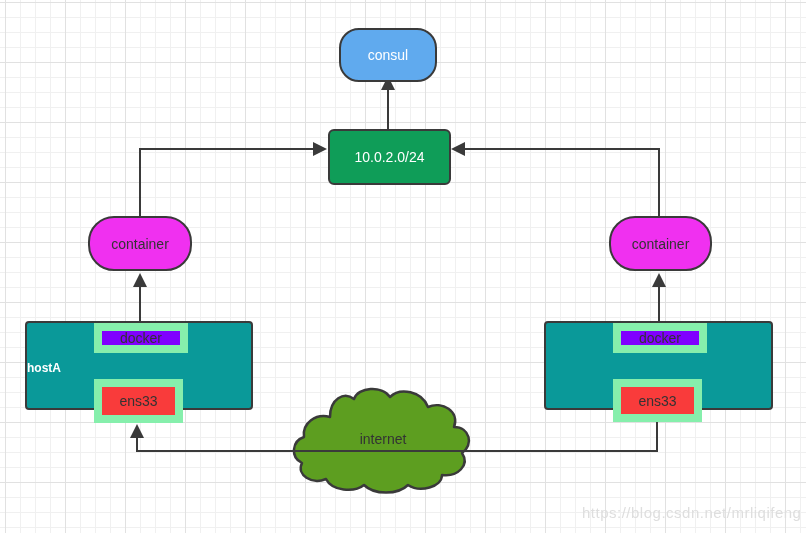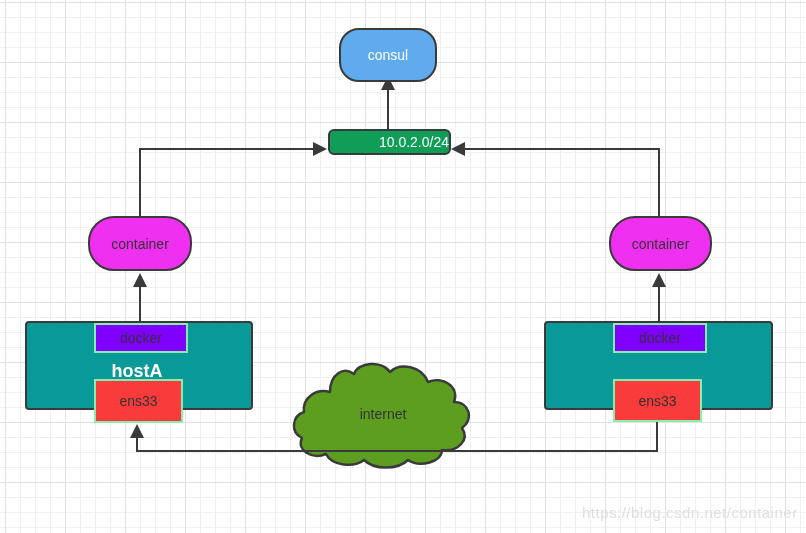--- a/index.html
+++ b/index.html
@@ -17,30 +17,30 @@
   }
   .node{
     position:absolute;border:2px solid #3a3a3a;box-sizing:border-box;
     display:flex;align-items:center;justify-content:center;
     font-size:14px;
   }
   .rounded{border-radius:20px;}
   .pill{border-radius:26px;align-items:center;}
   .subtle{border-radius:6px;}
   .host{border-radius:4px;}
-  .host .inner{position:absolute;border:2px solid #86efac;box-sizing:border-box;
+  .host .inner{position:absolute;border:8px solid #86efac;box-sizing:border-box;
     display:flex;align-items:center;justify-content:center;font-size:14px;}
-  .host-label{position:absolute;left:0;right:4px;top:38px;text-align:center;
-    font-weight:bold;font-size:18px;}
+  .host-label{position:absolute;left:0;right:4px;top:38px;text-align:left;
+    font-weight:bold;font-size:12px;}
   .edge{position:absolute;background:#3a3a3a;}
   .ah{position:absolute;width:0;height:0;}
   .ah-up{border-left:7px solid transparent;border-right:7px solid transparent;border-bottom:14px solid #3a3a3a;}
   .ah-right{border-top:7px solid transparent;border-bottom:7px solid transparent;border-left:14px solid #3a3a3a;}
   .ah-left{border-top:7px solid transparent;border-bottom:7px solid transparent;border-right:14px solid #3a3a3a;}
-  .cloud-wrap{position:absolute;left:290px;top:358px;width:186px;height:111px;}
+  .cloud-wrap{position:absolute;left:290px;top:383px;width:186px;height:111px;}
   .cloud-label{position:absolute;left:0;right:0;top:48px;text-align:center;font-size:14px;}
   .watermark{position:absolute;left:582px;top:504px;font-size:15px;color:#dedede;letter-spacing:0.5px;}
 </style>
 </head>
 <body>
 
 <div class="canvas">
 
   <div class="cloud-wrap">
     <svg width="186" height="111" viewBox="0 0 186 111">
@@ -68,21 +68,21 @@
 
   <div class="edge" style="left:656px;top:422px;width:2px;height:30px"></div>
   <div class="edge" style="left:136px;top:450px;width:522px;height:2px"></div>
   <div class="edge" style="left:136px;top:438px;width:2px;height:14px"></div>
   <div class="ah ah-up" style="left:130px;top:424px"></div>
 
   <div class="node rounded" style="left: 339px; top: 28px; width: 98px; height: 54px; background-color: rgb(96, 170, 238); color: rgb(255, 255, 255);">
     <span>consul</span>
   </div>
 
-  <div class="node subtle" style="left: 328px; top: 129px; width: 123px; height: 26px; background-color: rgb(15, 157, 88); color: rgb(255, 255, 255); justify-content: flex-end;">
+  <div class="node subtle" style="left: 328px; top: 129px; width: 123px; height: 56px; background-color: rgb(15, 157, 88); color: rgb(255, 255, 255);">
     <span>10.0.2.0/24</span>
   </div>
 
   <div class="node pill" style="left: 88px; top: 216px; width: 104px; height: 55px; background-color: rgb(240, 48, 240); color: rgb(51, 51, 51);">
     <span>container</span>
   </div>
 
   <div class="node pill" style="left: 609px; top: 216px; width: 103px; height: 55px; background-color: rgb(240, 48, 240); color: rgb(51, 51, 51);">
     <span>container</span>
   </div>
@@ -99,14 +99,14 @@
 
   <div class="node host" style="left: 544px; top: 321px; width: 229px; height: 89px; background-color: rgb(10, 153, 153);">
     <div class="inner" style="left: 67px; top: 0px; width: 94px; height: 30px; background-color: rgb(128, 0, 255); color: rgb(51, 51, 51);">
       <span>docker</span>
     </div>
     <div class="inner" style="left: 67px; top: 56px; width: 89px; height: 43px; background-color: rgb(249, 59, 59); color: rgb(51, 51, 51);">
       <span>ens33</span>
     </div>
   </div>
 
-  <div class="watermark" style="color: rgb(222, 222, 222);">https://blog.csdn.net/container</div>
+  <div class="watermark" style="color: rgb(222, 222, 222);">https://blog.csdn.net/mrliqifeng</div>
 </div>
 
 </body></html>

